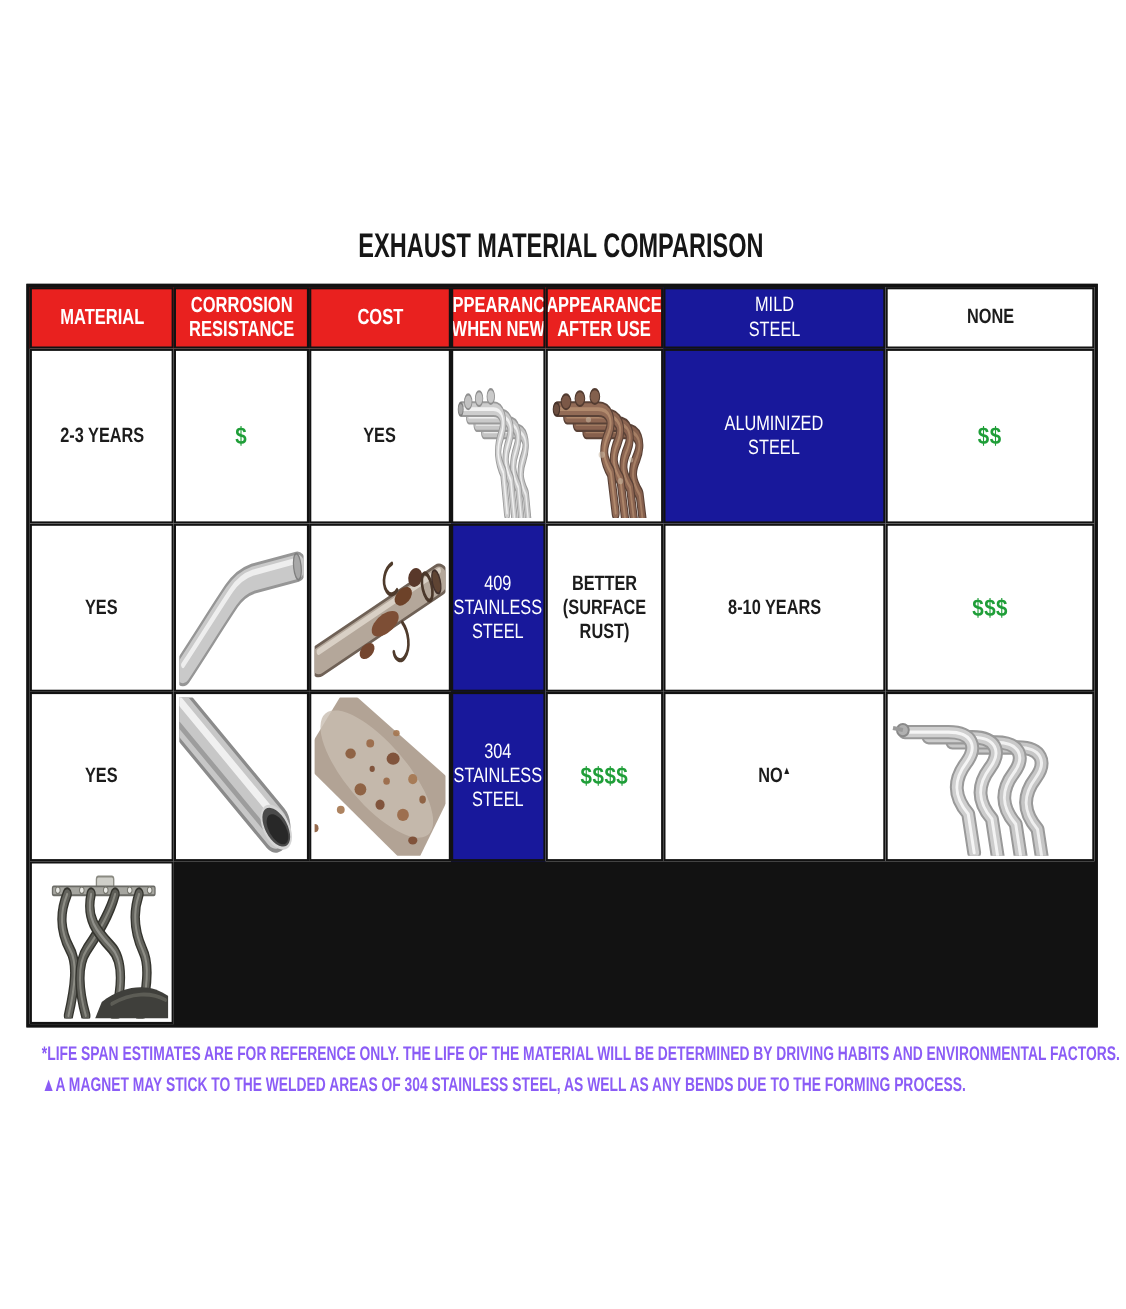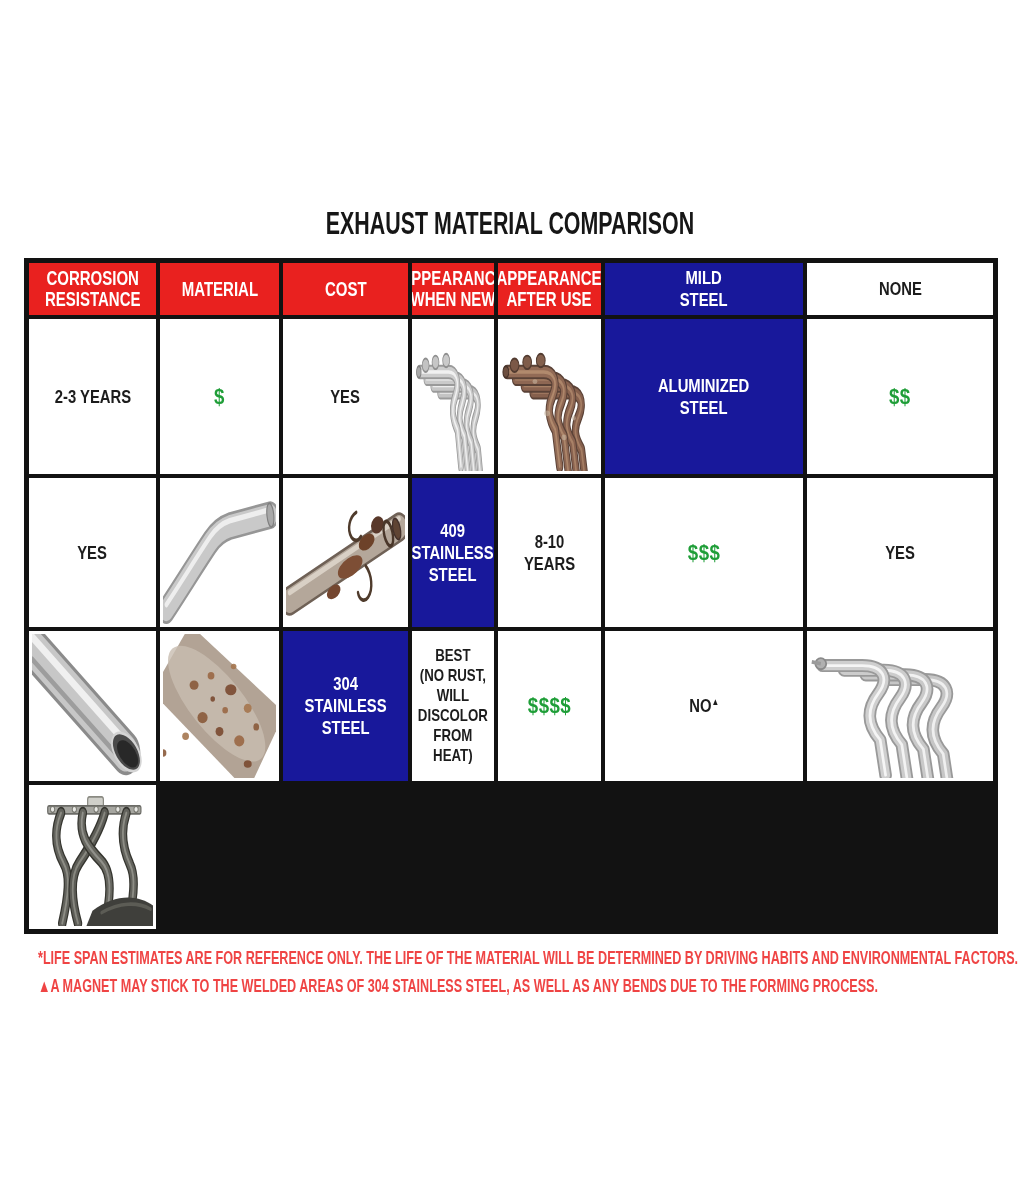--- a/index.html
+++ b/index.html
@@ -21,49 +21,49 @@
     grid-template-columns:131px 123px 129px 86px 107px 202px 190px;
     grid-template-rows:56px 159px 153px 154px 148px;
     border:3px solid #121212;background:#121212;
   }
   .cell{
     border:2px solid #121212;background:#ffffff;box-sizing:border-box;
     display:flex;align-items:center;justify-content:center;overflow:hidden;
   }
   .hdr{background:#e9211f;color:#ffffff;font-weight:bold;font-size:20px;line-height:21px;}
   .hdr .cx{transform:scaleX(0.75);}
-  .mat{background:#18189b;color:#ffffff;font-weight:bold;font-size:19px;line-height:22px;}
+  .mat{background:#18189b;color:#ffffff;font-weight:normal;font-size:19px;line-height:22px;}
   .mat .cx{transform:scaleX(0.78);}
   .val{color:#1c1c1c;font-weight:bold;font-size:19px;line-height:22px;}
   .val .cx{transform:scaleX(0.78);}
   .val.small{font-size:17px;line-height:20px;}
   .cost{color:#1f9e38;font-weight:bold;font-size:22px;letter-spacing:0.5px;}
   .cost .cx{transform:scaleX(0.85);}
   .tri{font-size:10px;vertical-align:super;line-height:0;}
   .photo{padding:3px;}
   .photo svg{display:block;width:100%;height:100%;background:#ffffff;}
   .notes{
     position:absolute;left:38px;top:944px;width:980px;
-    font-size:18px;font-weight:bold;color:#ef4444;line-height:28px;
+    font-size:18px;font-weight:bold;color:#8b5cf6;line-height:28px;
   }
   .notes .line{white-space:nowrap;transform:scaleX(0.70);transform-origin:left center;}
 </style>
 </head>
 <body>
 
 <div class="page-title"><span class="cx">EXHAUST MATERIAL COMPARISON</span></div>
 
 <div class="comparison-table">
 
   <div class="cell hdr">
+      <span class="cx">MATERIAL</span>
+    </div>
+  <div class="cell hdr">
       <span class="cx">CORROSION
 RESISTANCE</span>
-    </div>
-  <div class="cell hdr">
-      <span class="cx">MATERIAL</span>
     </div>
   <div class="cell hdr">
       <span class="cx">COST</span>
     </div>
   <div class="cell hdr">
       <span class="cx">APPEARANCE
 WHEN NEW</span>
     </div>
   <div class="cell hdr">
       <span class="cx">APPEARANCE
@@ -196,20 +196,25 @@
         <path d="M118,34 C107,39 102,52 110,61 C115,66 122,65 126,60"></path>
         <path d="M134,92 C144,101 147,117 138,126 C132,132 123,129 121,121"></path>
       </g>
     </svg>
   </div>
 
   <div class="cell mat">
       <span class="cx">409
 STAINLESS
 STEEL</span>
+    </div>
+  <div class="cell val">
+      <span class="cx">BETTER
+(SURFACE
+RUST)</span>
     </div>
   <div class="cell val">
       <span class="cx">8-10 YEARS</span>
     </div>
   <div class="cell cost">
       <span class="cx">$$$</span>
     </div>
   <div class="cell val">
       <span class="cx"><span>YES</span><sup class="tri"></sup></span>
     </div>
@@ -248,26 +253,20 @@
           <ellipse cx="125" cy="35" rx="5" ry="3" fill="#a5764f"></ellipse>
       </g>
     </svg>
   </div>
 
   <div class="cell mat">
       <span class="cx">304
 STAINLESS
 STEEL</span>
     </div>
-  <div class="cell val small">
-      <span class="cx">BEST
-(NO RUST,
-WILL DISCOLOR
-FROM HEAT)</span>
-    </div>
   <div class="cell cost">
       <span class="cx">$$$$</span>
     </div>
   <div class="cell val">
       <span class="cx"><span>NO</span><sup class="tri">▲</sup></span>
     </div>
 
   <div class="cell photo" aria-label="bright stainless long-tube headers">
     <svg viewBox="0 0 200 155" preserveAspectRatio="none">
       <g fill="none" stroke-linecap="round" stroke-linejoin="round">

